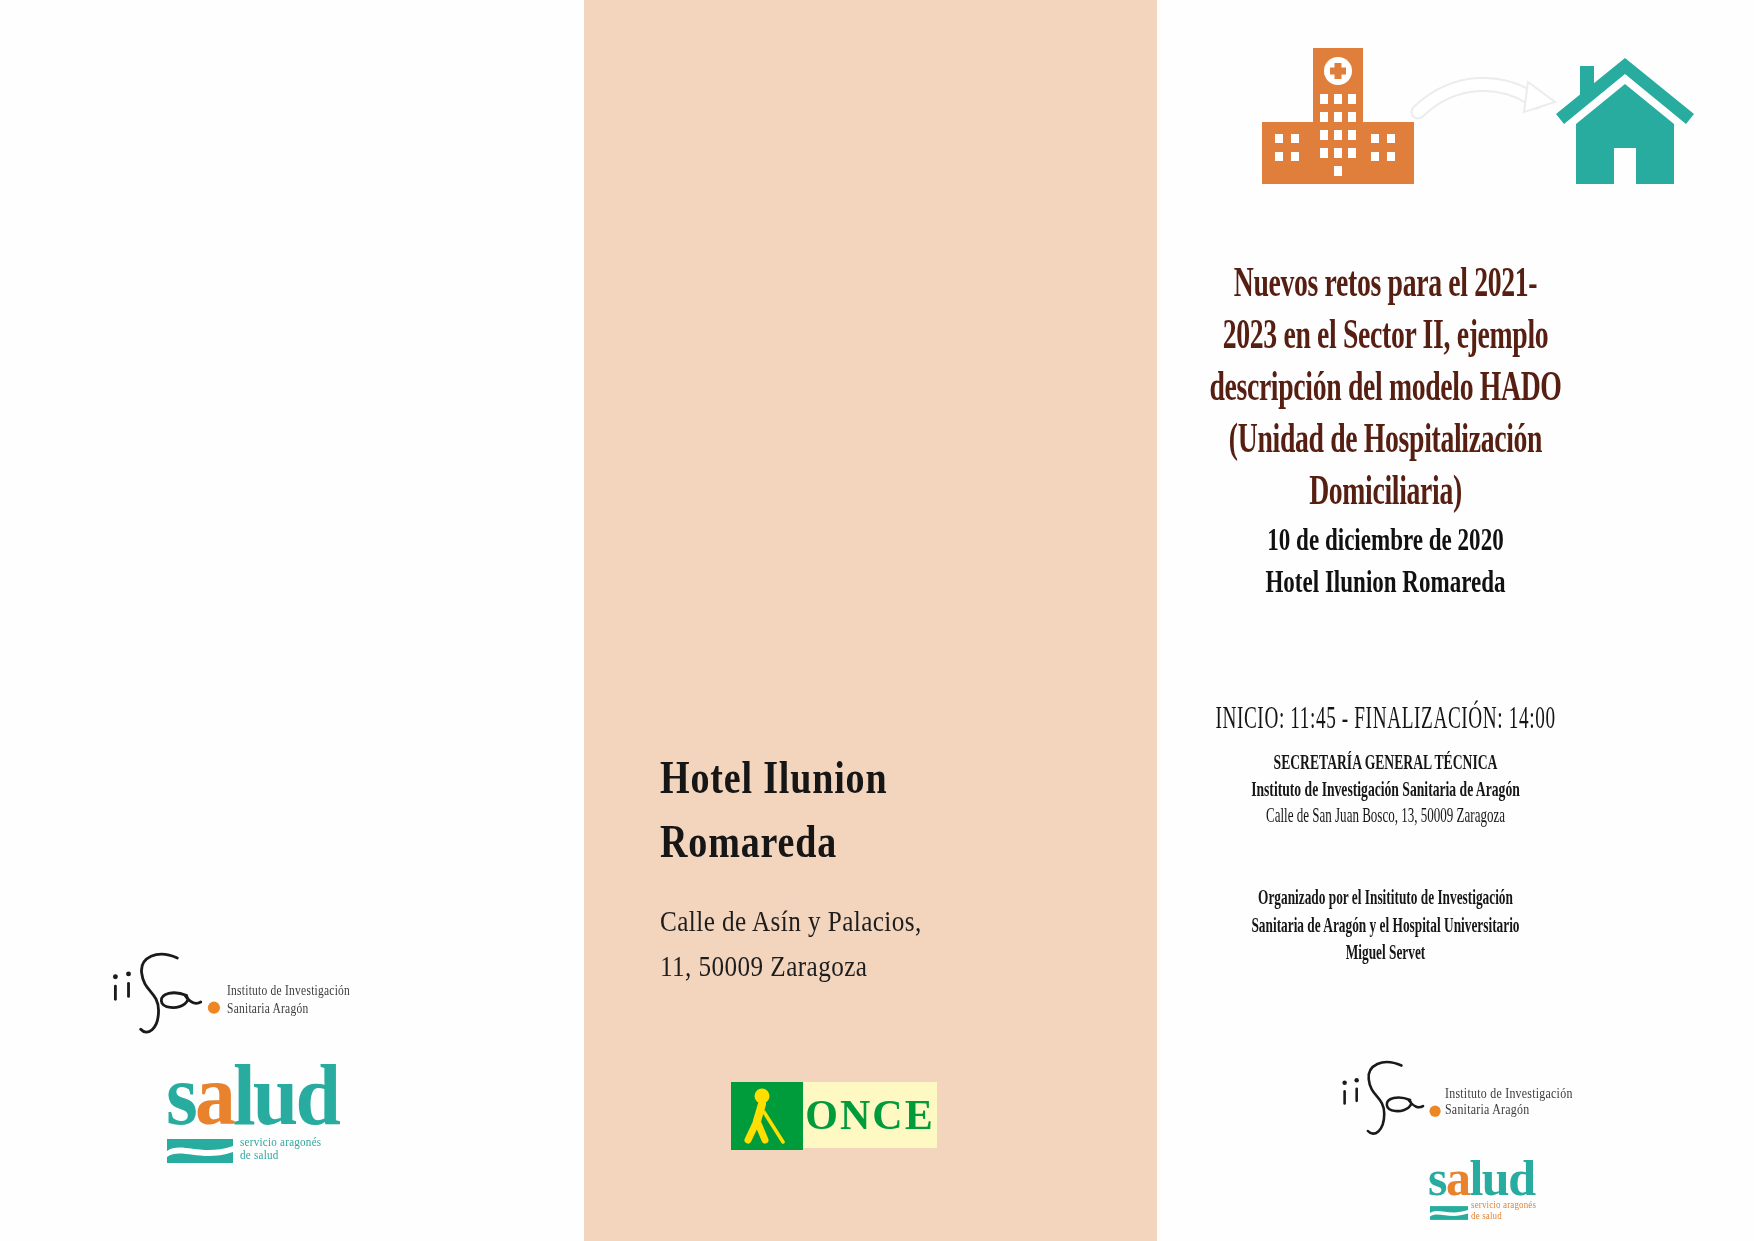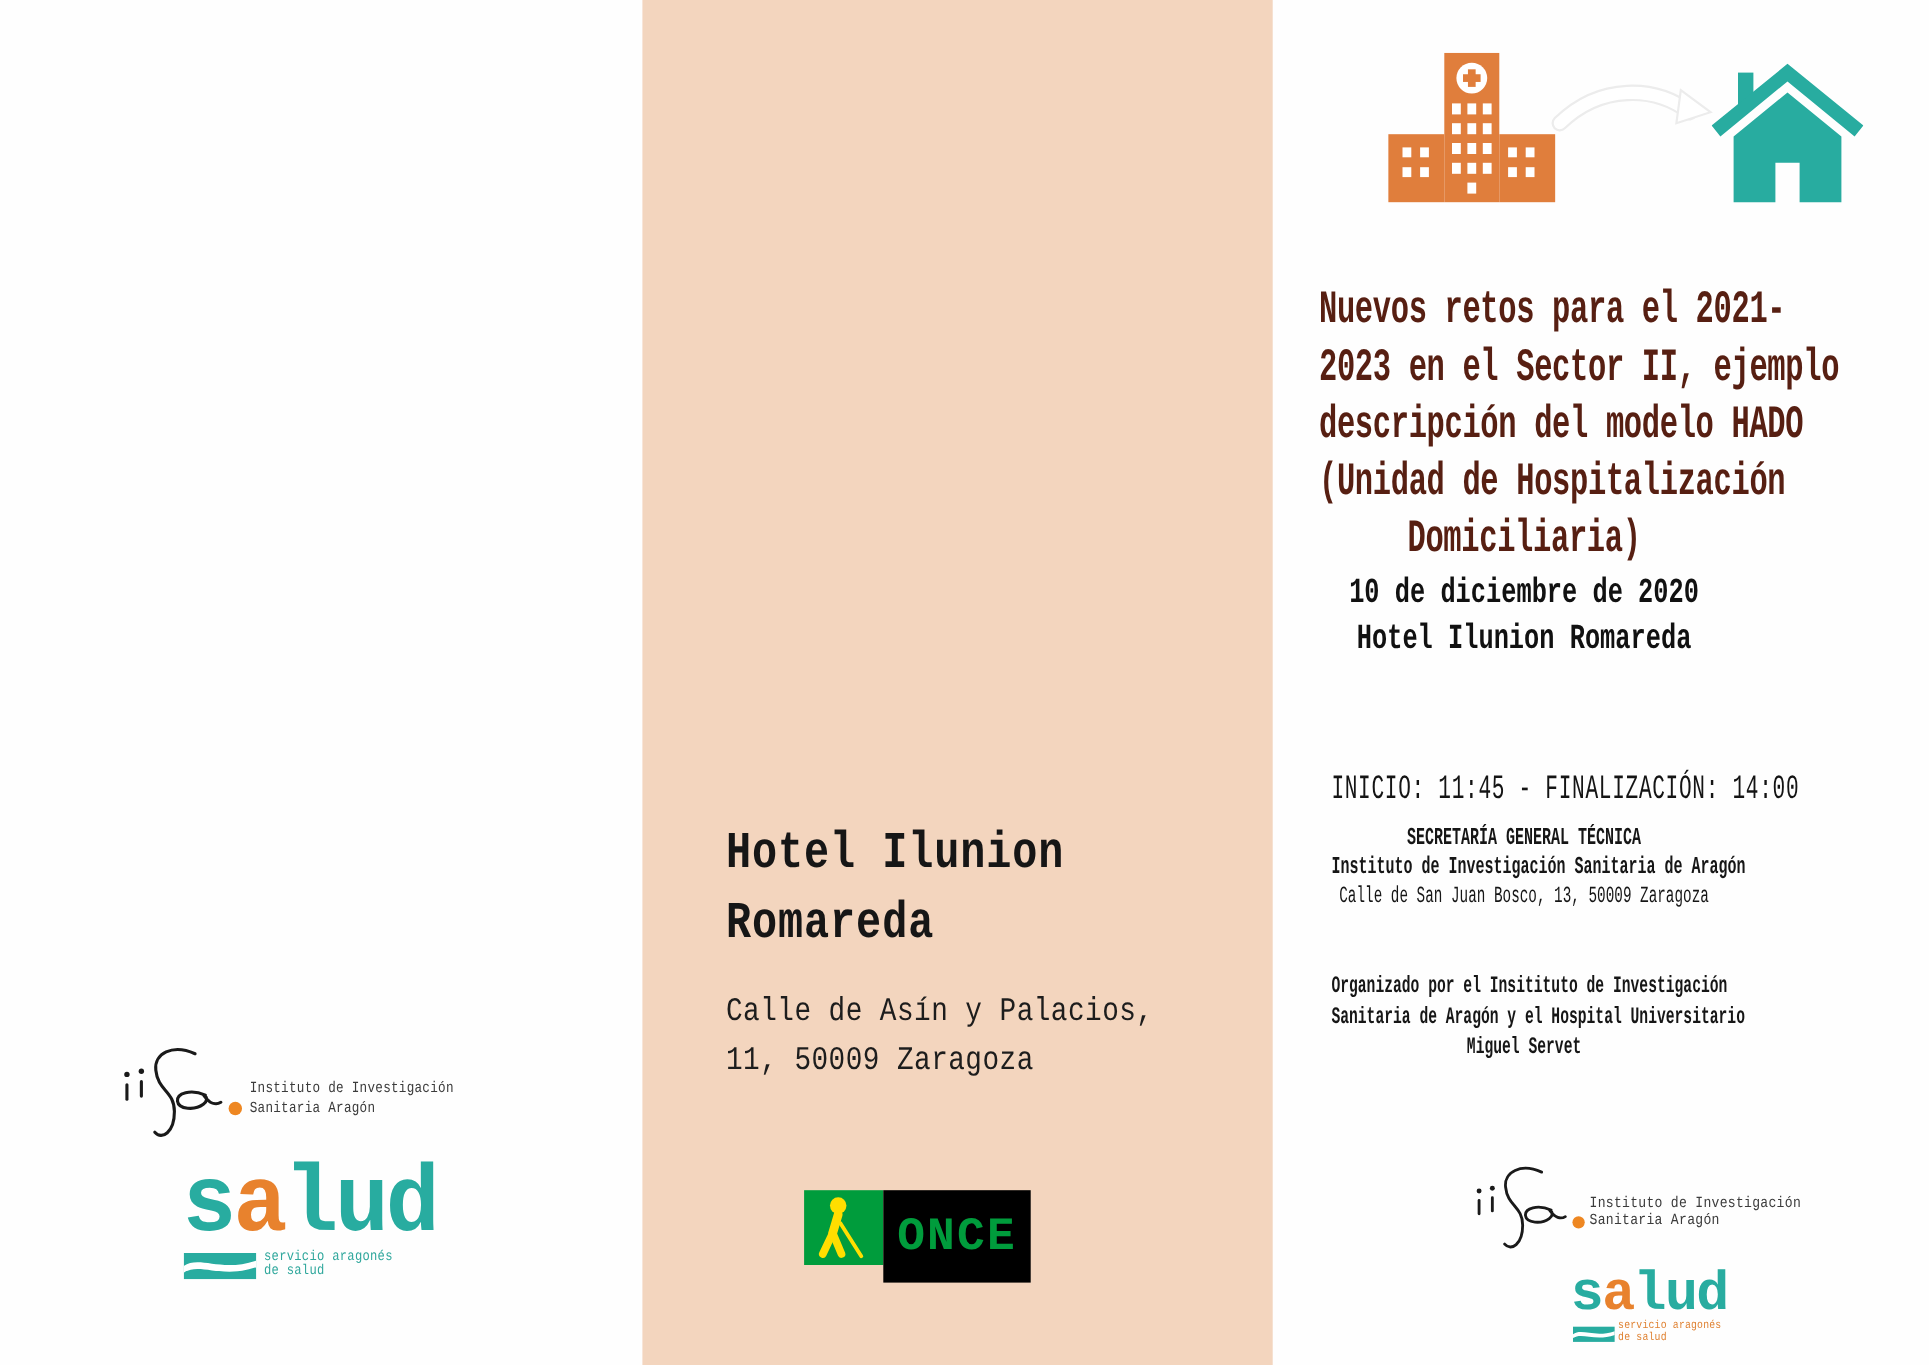--- a/index.html
+++ b/index.html
@@ -1,18 +1,18 @@
 <!DOCTYPE html>
 <html><head>
 <meta charset="utf-8">
 <style>
   html,body{margin:0;padding:0;background:#e9e9e9;}
   .canvas{
     position:relative;width:1754px;height:1241px;overflow:hidden;
-    background:#fefefe;font-family:Liberation Mono, monospace;color:#161616;
+    background:#fefefe;font-family:Liberation Serif, serif;color:#161616;
   }
   .abs{position:absolute;}
   
   .panel-mid{left:584px;top:0;width:573px;height:1241px;background:#F3D5BE;}
   
   .rt-col{left:1103px;width:565px;text-align:center;}
   .title-block{top:256px;transform:scaleX(0.66);transform-origin:50% 0;}
   .title-line{font-size:42px;font-weight:bold;line-height:52px;color:#571F12;letter-spacing:-0.5px;white-space:nowrap;}
   .date-block{top:518px;transform:scaleX(0.72);transform-origin:50% 0;}
   .date-line{font-size:32px;font-weight:bold;line-height:42px;color:#111;white-space:nowrap;}
@@ -24,21 +24,21 @@
   .org-block{top:884px;transform:scaleX(0.62);transform-origin:50% 0;}
   .org-line{font-size:21.5px;font-weight:bold;line-height:27.5px;white-space:nowrap;}
   
   .hotel-head{left:660px;top:745px;transform:scaleX(0.81);transform-origin:0 0;}
   .hotel-head div{font-size:47px;font-weight:bold;line-height:64px;letter-spacing:1px;color:#161616;white-space:nowrap;}
   .hotel-addr{left:660px;top:898px;transform:scaleX(0.84);transform-origin:0 0;}
   .hotel-addr div{font-size:30px;font-weight:400;line-height:45px;letter-spacing:0.5px;color:#1d1d1d;white-space:nowrap;}
   
   .once{left:731px;top:1082px;width:206px;height:68px;display:flex;}
   .once-green{width:72px;height:68px;background:#009C3C;flex:none;}
-  .once-yellow{width:134px;height:84px;background:#000000;flex:none;
+  .once-yellow{width:134px;height:66px;background:#fef9c3;flex:none;
     display:flex;align-items:center;justify-content:center;text-align:right;}
   .once-word{font-size:42px;font-weight:bold;letter-spacing:2px;color:#009C3C;}
   
   .iisa-text{color:#3b3b3b;}
   .iisa-text-left{left:227px;top:982px;font-size:14px;line-height:17.5px;transform:scaleX(0.82);transform-origin:0 0;letter-spacing:0.3px;}
   .iisa-text-right{left:1445px;top:1086px;font-size:14px;line-height:16px;transform:scaleX(0.85);transform-origin:0 0;letter-spacing:0.3px;}
   
   .salud-word{font-weight:bold;white-space:nowrap;}
   .salud-word .t{color:#28ACA0;}
   .salud-word .o{color:#E8822D;}

